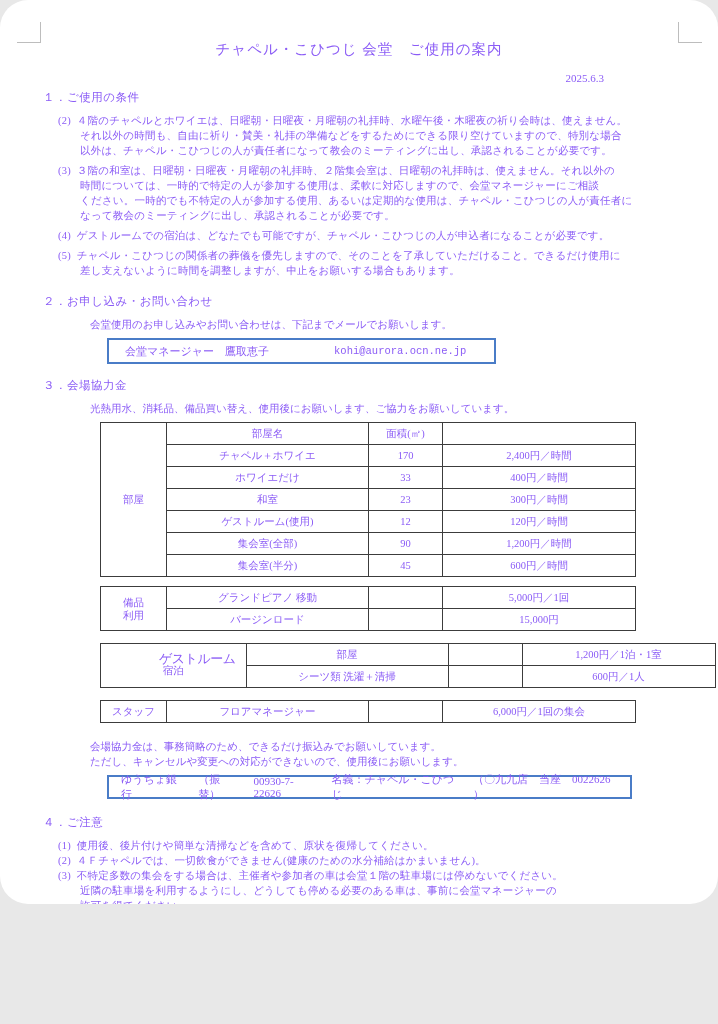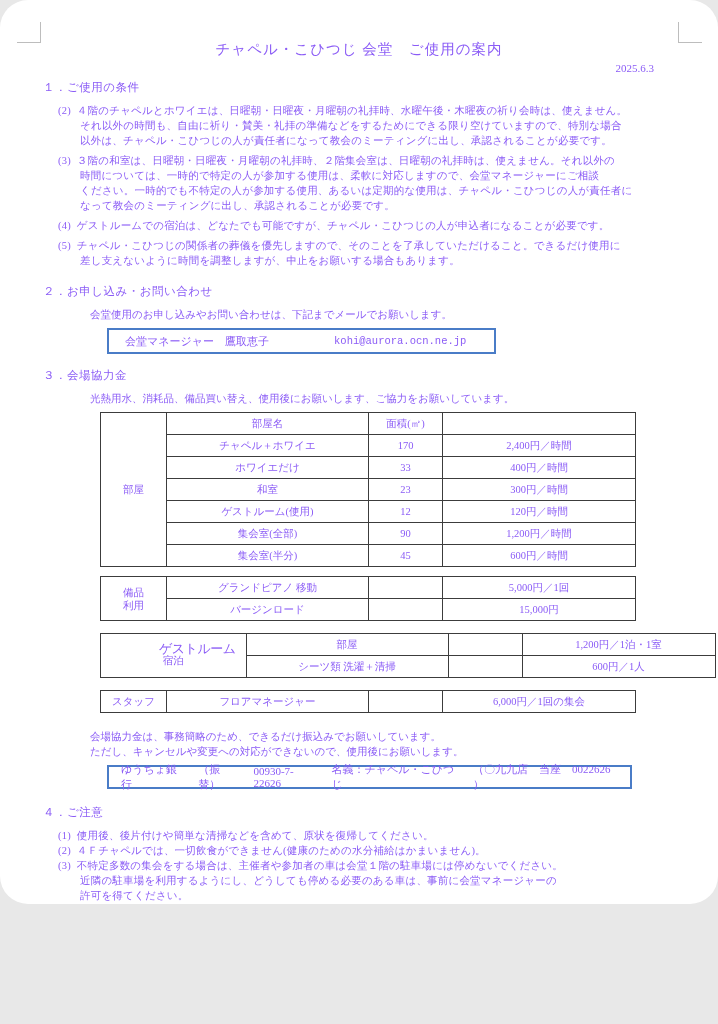--- a/index.html
+++ b/index.html
@@ -14,21 +14,21 @@
     border-radius:28px;
   }
   
   .mark{position:absolute;width:23px;height:20px;}
   .mark.tl{left:17px;top:22px;border-right:1px solid #bdbdbd;border-bottom:1px solid #bdbdbd;}
   .mark.tr{left:678px;top:22px;border-left:1px solid #bdbdbd;border-bottom:1px solid #bdbdbd;}
   .mark.bl{left:17px;top:983px;border-right:1px solid #bdbdbd;border-top:1px solid #bdbdbd;}
   .mark.br{left:677px;top:983px;border-left:1px solid #bdbdbd;border-top:1px solid #bdbdbd;}
 
   .doc-title{margin-top:40px;text-align:center;font-size:14.5px;letter-spacing:1px;}
-  .doc-date{margin-top:3px;padding-right:64px;text-align:right;font-size:11px;}
+  .doc-date{margin-top:13px;padding-right:114px;text-align:right;font-size:11px;}
 
   .sec-heading{margin-left:43px;font-size:11.5px;letter-spacing:0.5px;}
   .sec-heading.h1{margin-top:6px;}
   .sec-heading.h2{margin-top:16px;}
   .sec-heading.h3{margin-top:14px;}
   .sec-heading.h4{margin-top:16px;}
 
   .items{margin-top:8px;}
   .items.tight .item{margin-bottom:0;}
   .item{margin-bottom:5px;}

